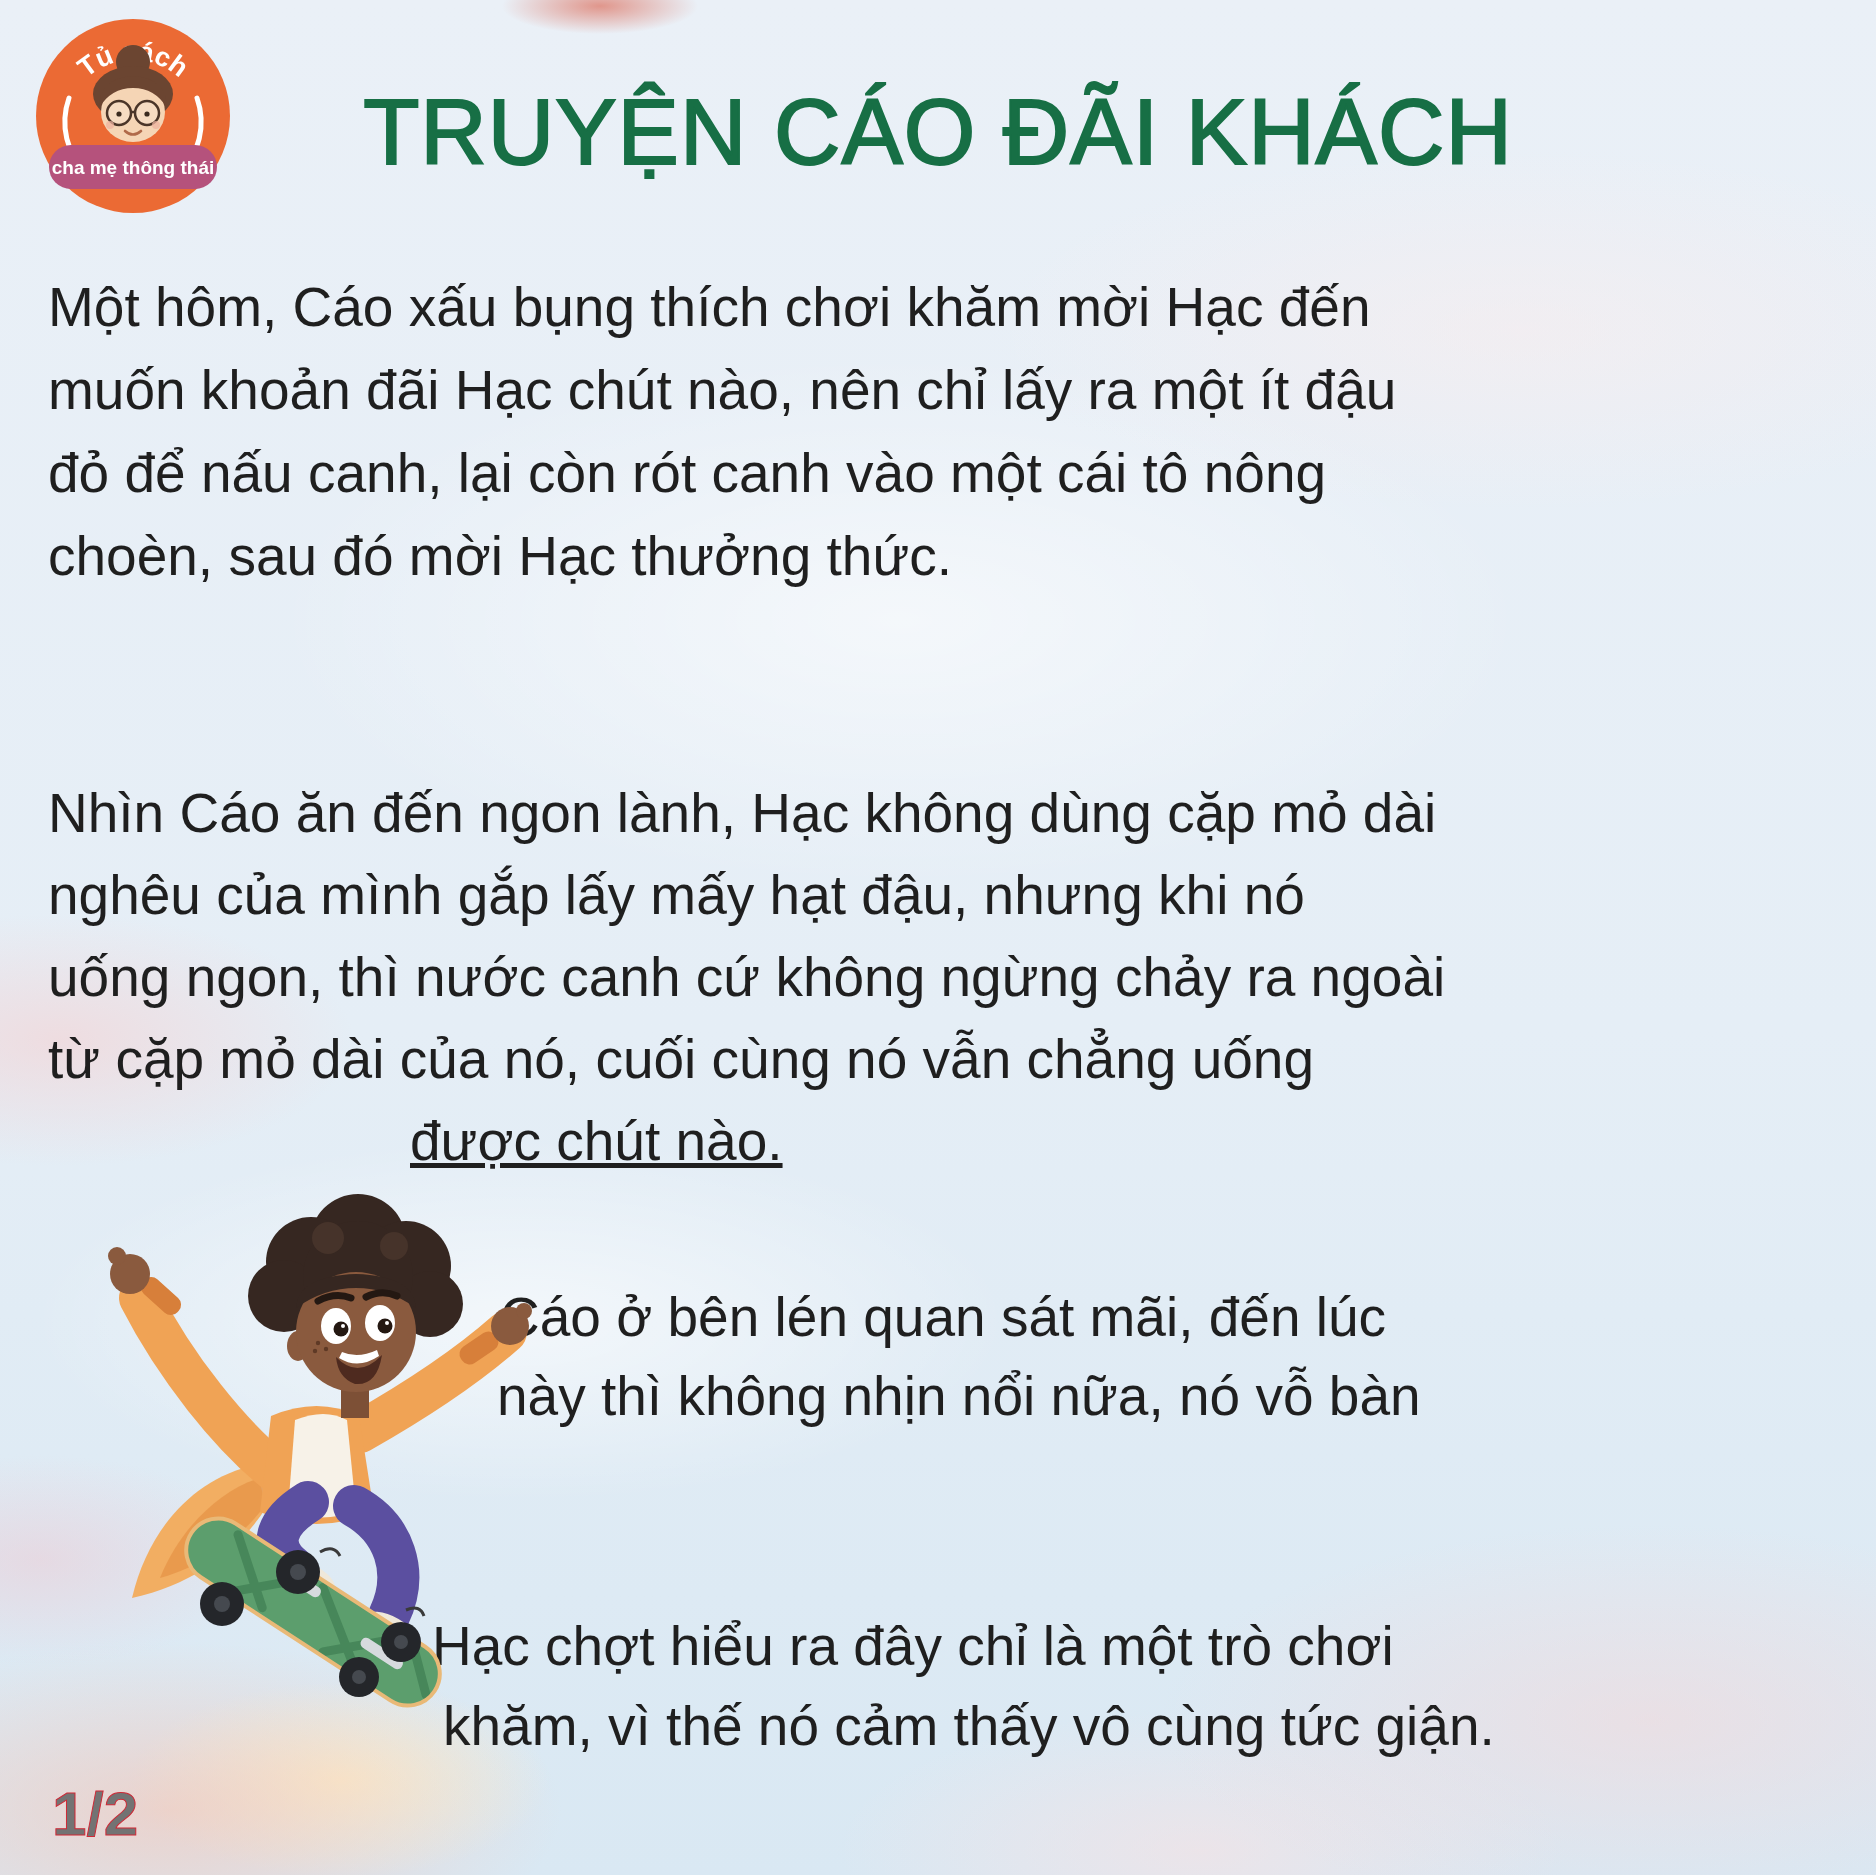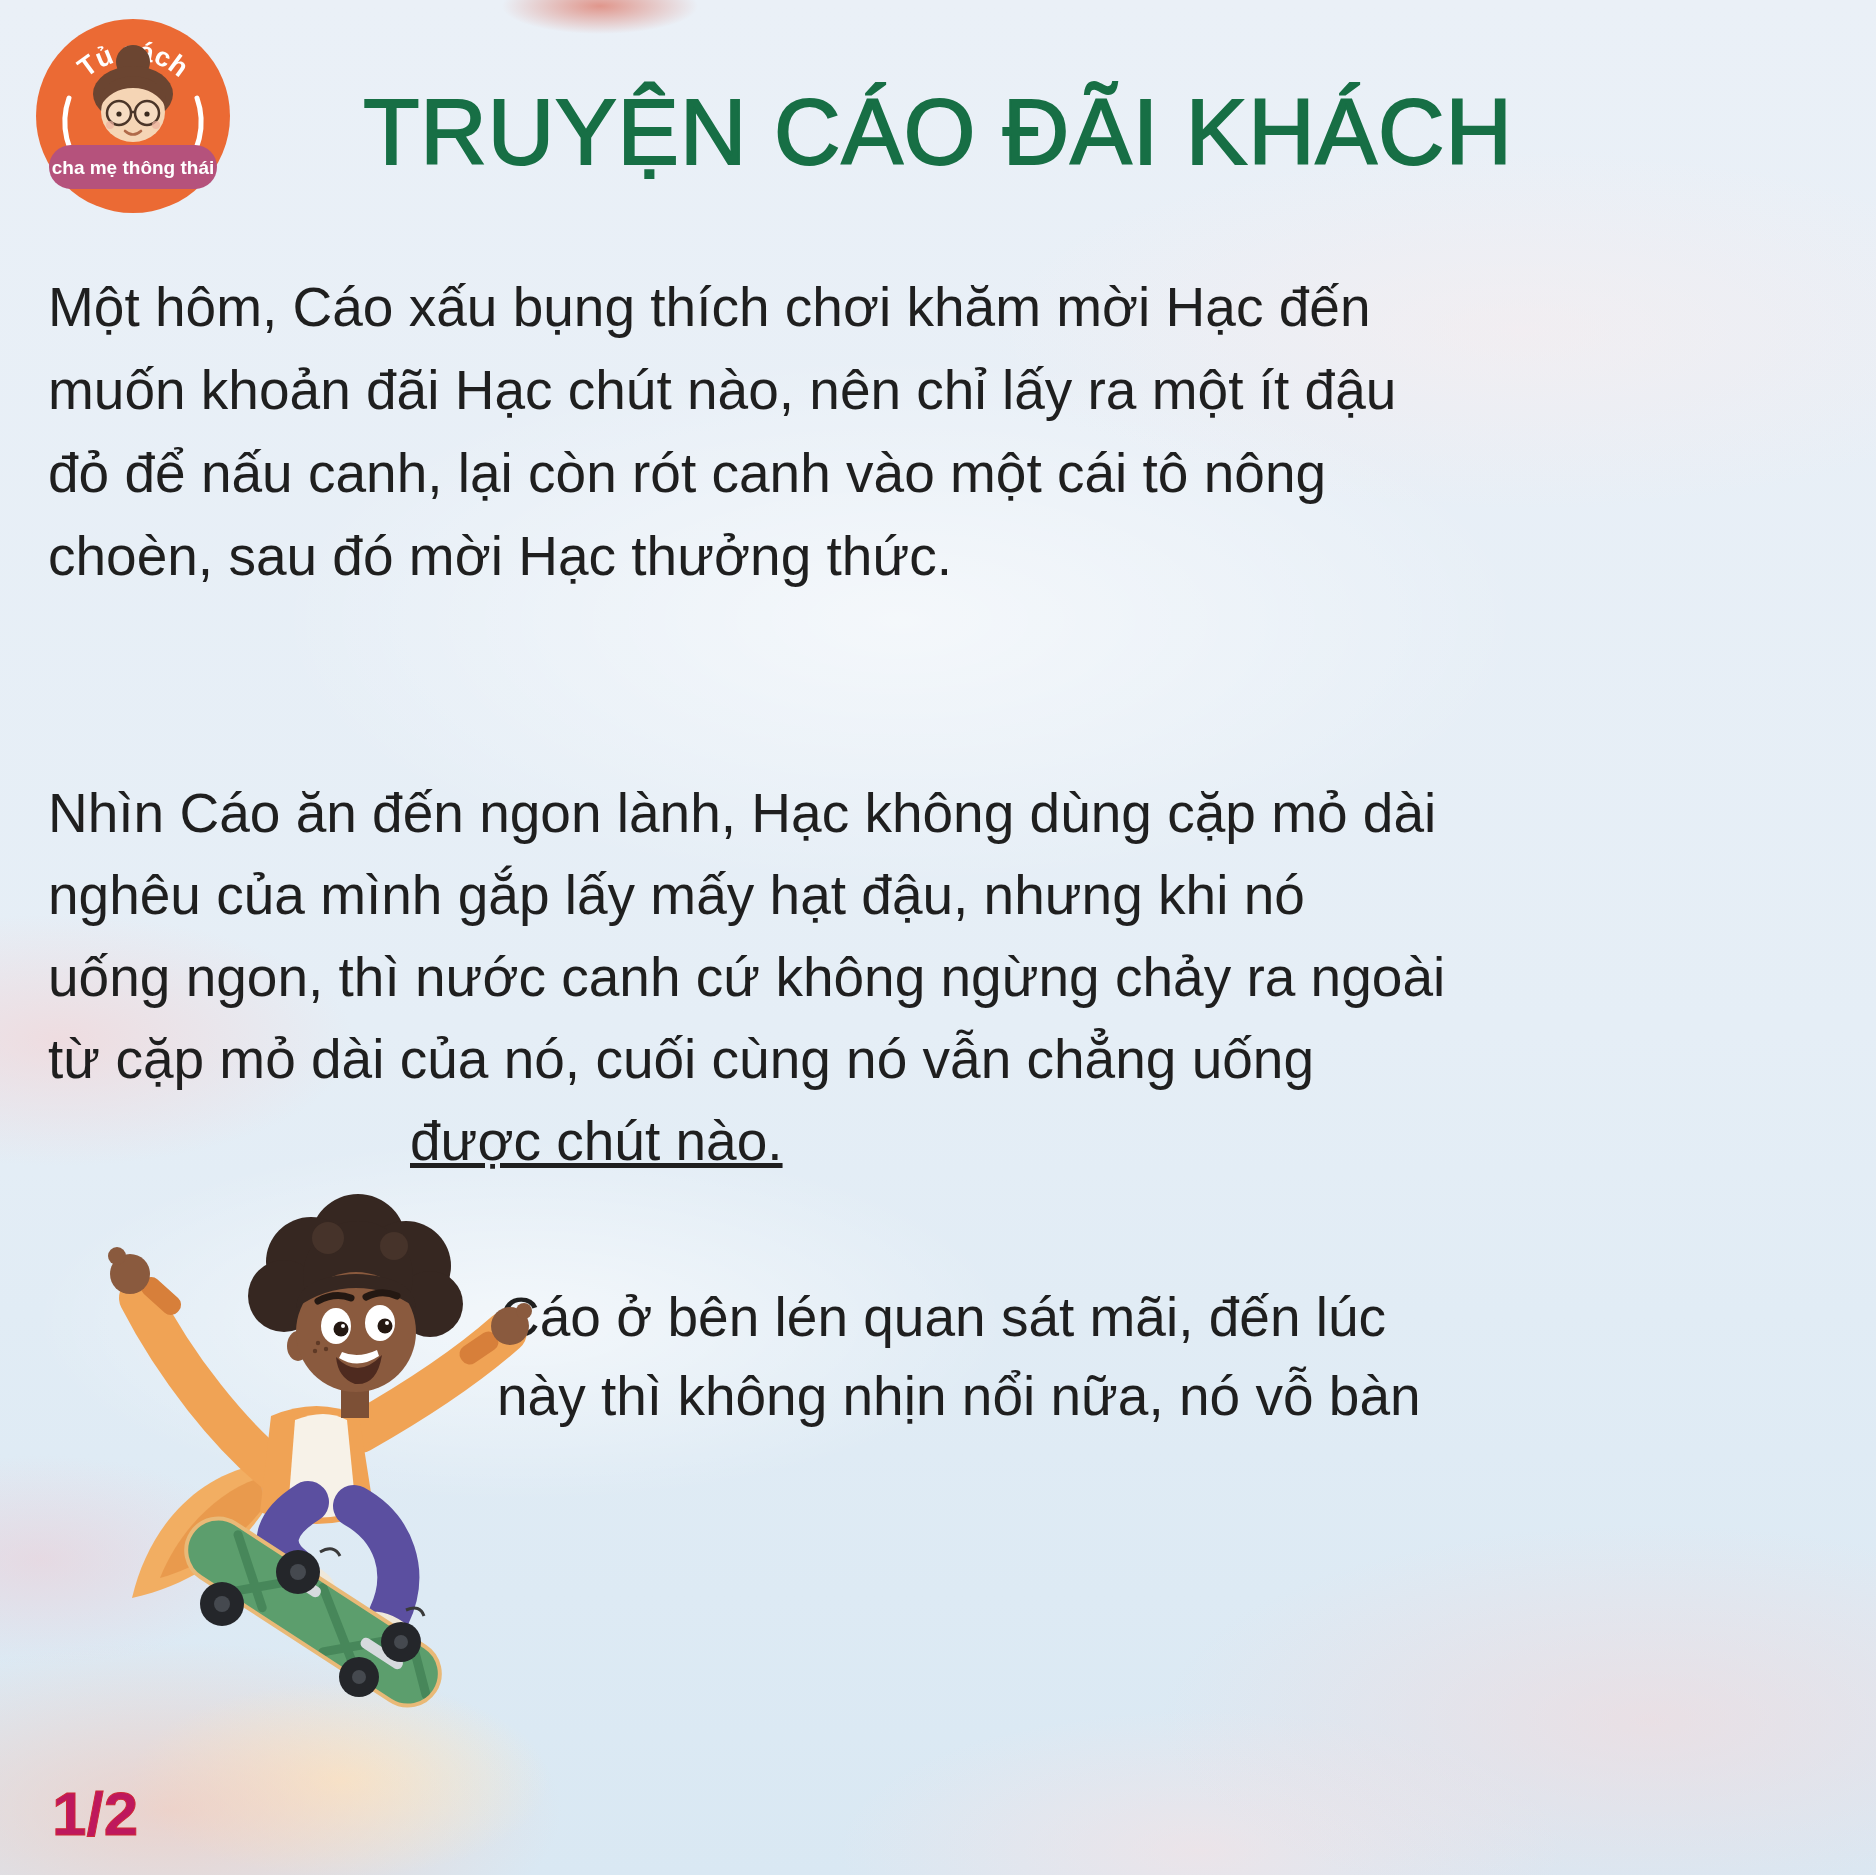--- a/index.html
+++ b/index.html
@@ -60,21 +60,21 @@
   .illustration {
     position: absolute;
     left: 58px; top: 1180px;
     width: 475px; height: 650px;
   }
   .page-number {
     position: absolute;
     left: 52px; top: 1778px;
     font-size: 62px;
     font-weight: 800;
-    color: #be185d;
+    color: #737373;
     -webkit-text-stroke: 1px #cf2936;
   }
 </style>
 </head>
 <body>
 
 <div class="page">
   <div class="bg"></div>
 
   <svg class="logo" viewBox="0 0 200 200" aria-hidden="true">
@@ -120,20 +120,24 @@
     <div class="line">uống ngon, thì nước canh cứ không ngừng chảy ra ngoài</div>
     <div class="line">từ cặp mỏ dài của nó, cuối cùng nó vẫn chẳng uống</div>
     <div class="line">được chút nào.</div>
   </div>
 
   <div class="para p3">
     <div class="line">Cáo ở bên lén quan sát mãi, đến lúc</div>
     <div class="line">này thì không nhịn nổi nữa, nó vỗ bàn</div>
   </div>
 
+  <div class="para p4">
+    <div class="line">Hạc chợt hiểu ra đây chỉ là một trò chơi</div>
+    <div class="line">khăm, vì thế nó cảm thấy vô cùng tức giận.</div>
+  </div>
 
   <svg class="illustration" viewBox="0 0 475 650" aria-hidden="true">
 
     <path d="M198,285 C135,298 90,350 74,418 C138,404 182,368 208,328 Z" fill="#f2ae62"></path>
     <path d="M202,298 C160,310 120,352 102,398 C152,384 186,354 210,322 Z" fill="#e8964a" opacity="0.85"></path>
 
     <path d="M218,292 C172,255 118,188 82,118" stroke="#f0a355" stroke-width="42" stroke-linecap="round" fill="none"></path>
     <rect x="80" y="106" width="46" height="20" rx="9" fill="#d77f3a" transform="rotate(42 103 116)"></rect>
     <circle cx="72" cy="94" r="20" fill="#8a5a3e"></circle>
     <circle cx="59" cy="76" r="9" fill="#8a5a3e"></circle>

